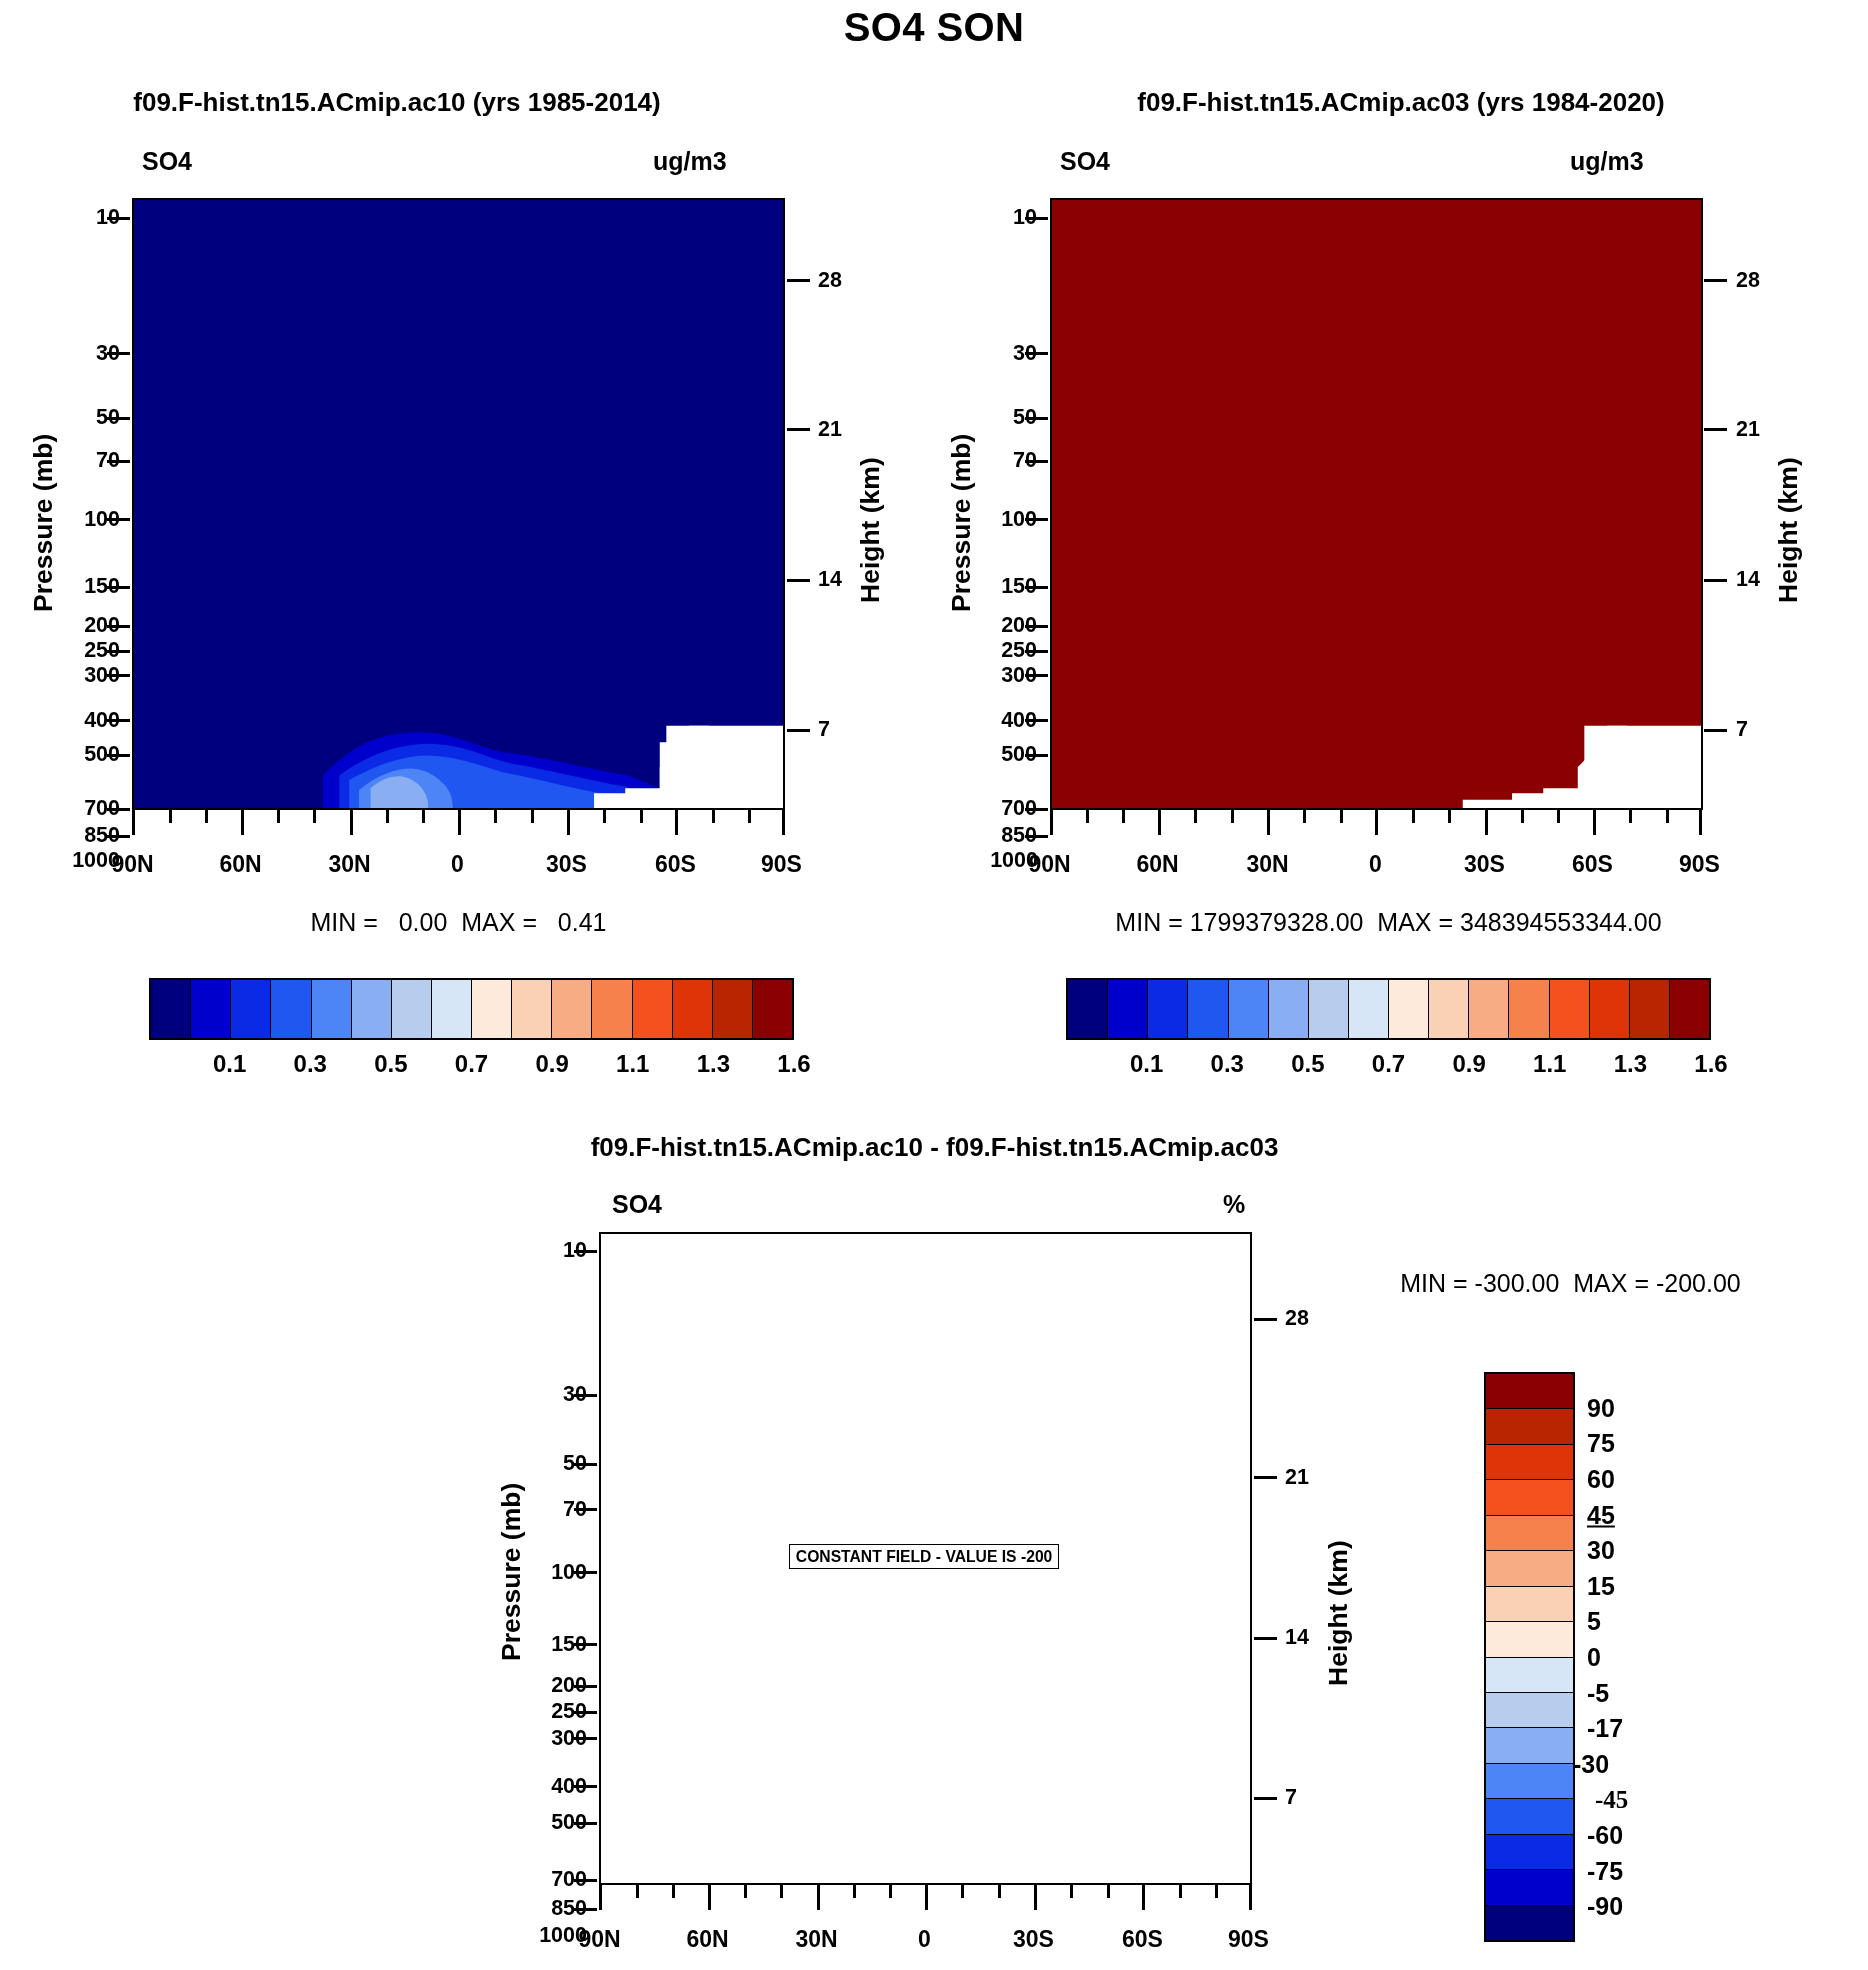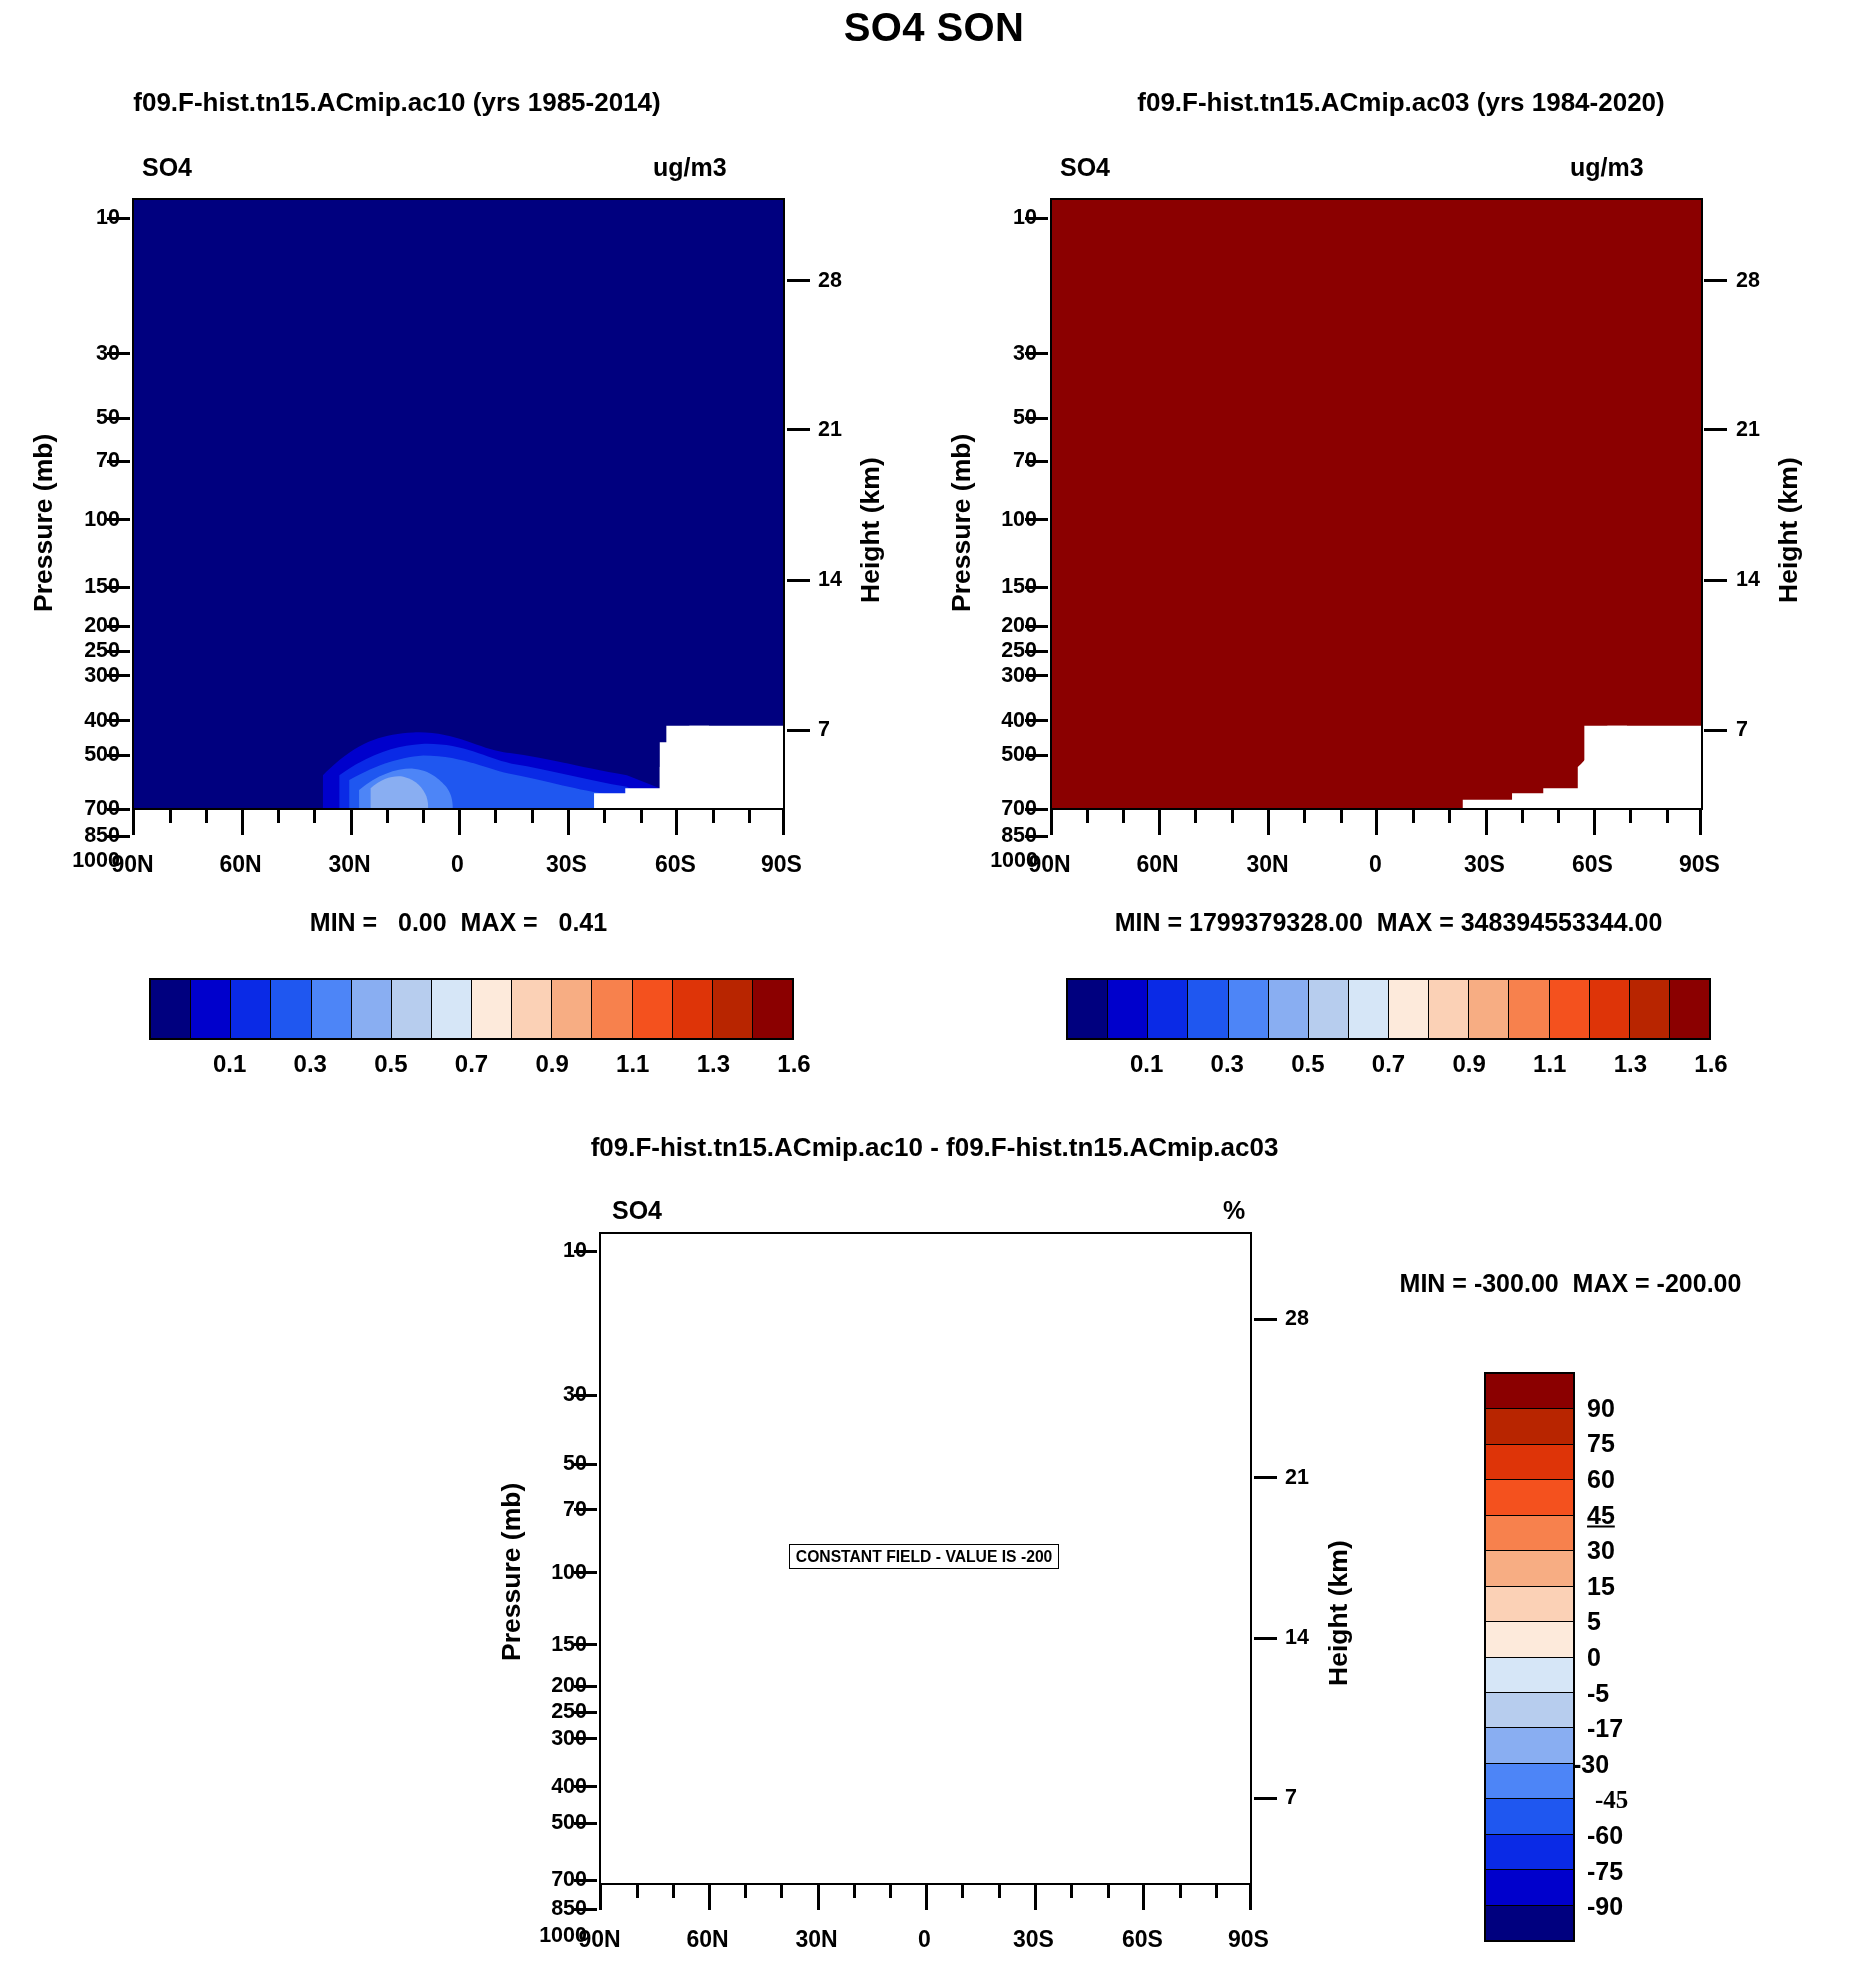--- a/index.html
+++ b/index.html
@@ -13,40 +13,40 @@
     top:5px;left:0;width:1868px;text-align:center;
     font-size:40px;font-weight:bold;letter-spacing:0.4px;
   }
 
   
   .panel-title{font-size:26px;font-weight:bold;text-align:center;}
 
   
   .plotbox{border:2.5px solid #000;box-sizing:border-box;overflow:hidden;}
 
-  .corner-lbl{font-size:25px;font-weight:bold;margin-top:6px;}
+  .corner-lbl{font-size:25px;font-weight:bold;}
 
   
   .ylab{font-size:21.5px;font-weight:bold;text-align:right;}
   .xlab{font-size:23px;font-weight:bold;text-align:center;}
   .hlab{font-size:21.5px;font-weight:bold;text-align:left;}
 
   
   .tick-l{position:absolute;height:3.3px;background:#000;}
   .tick-b{position:absolute;width:3.3px;background:#000;}
 
   
   .axname{
     font-size:26.5px;font-weight:bold;white-space:nowrap;
     transform-origin:0 0;
   }
   .rot-left{transform:rotate(-90deg);}
   .rot-right{transform:rotate(-90deg);}
 
-  .minmax{font-size:25px;font-weight:bold;text-align:center;white-space:pre;}
+  .minmax{font-size:25px;font-weight:normal;text-align:center;white-space:pre;}
 
   
   .hbar{display:flex;border:2.5px solid #000;box-sizing:border-box;}
   .hbar > div{flex:1 1 0;border-right:1.7px solid #000;}
   .hbar > div:last-child{border-right:none;}
   .hbar-lbls{position:absolute;font-size:24px;font-weight:bold;}
   .hbar-lbls span{position:absolute;transform:translateX(-50%);}
 
   
   .vbar{border:2.5px solid #000;box-sizing:border-box;display:flex;

